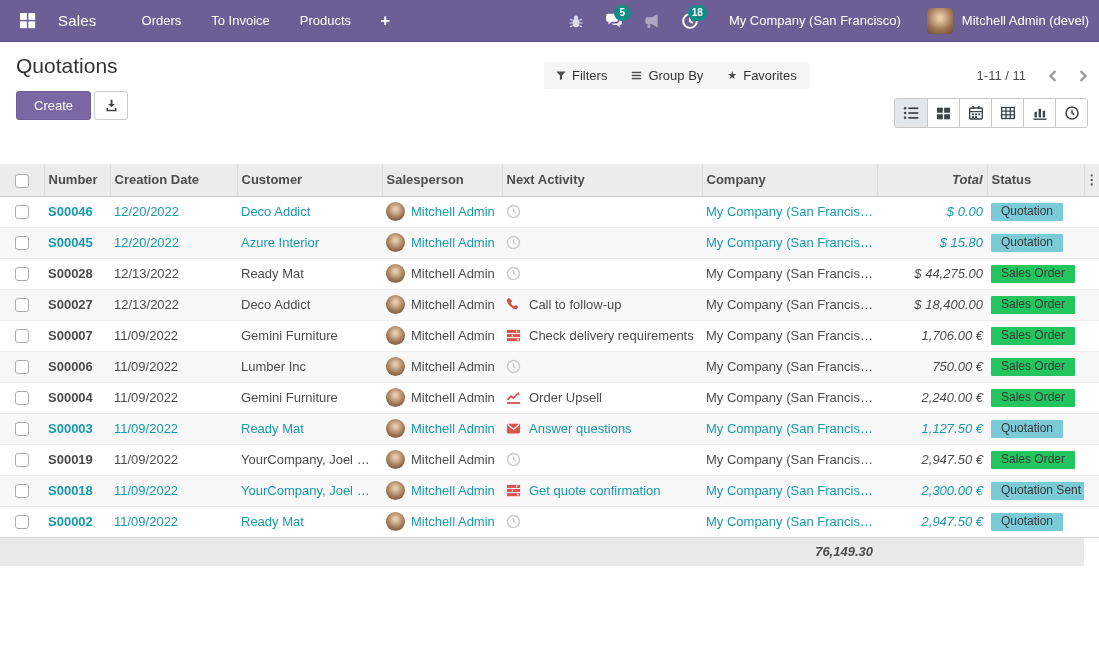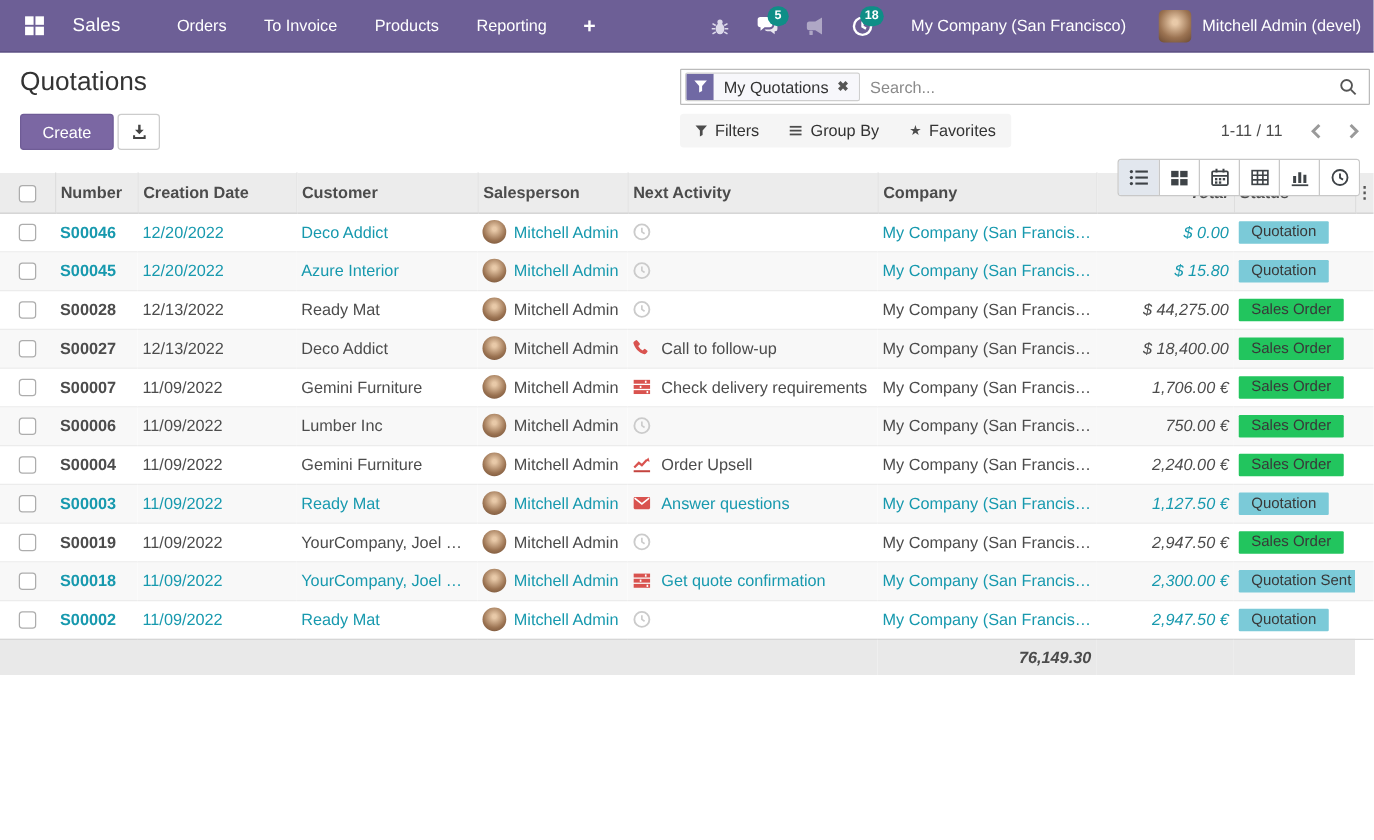--- a/index.html
+++ b/index.html
@@ -31,21 +31,21 @@
   }
   .tb-company { font-size:13px; margin:0 26px 0 22px; cursor:pointer; white-space:nowrap; }
   .tb-user { display:flex; align-items:center; gap:9px; cursor:pointer; }
   .avatar-lg {
     width:26px; height:26px; border-radius:4px;
     background:radial-gradient(circle at 50% 38%, #e8c9a8 10%, #9b7352 60%, #6b4a33 100%);
   }
   .tb-username { font-size:13px; white-space:nowrap; }
 
   
-  .control-panel { position:relative; height:96px; padding:11px 16px 0; }
+  .control-panel { position:relative; height:122px; padding:11px 16px 0; }
   .page-title { margin:0; font-size:21px; font-weight:400; color:#333; line-height:26px; }
   .create-row { margin-top:12px; display:flex; align-items:center; }
   .btn-create {
     background:#7b67a3; border:1px solid #6f5c96; color:#fff; font-size:13px;
     padding:6px 17px; border-radius:3px; cursor:pointer; font-family:inherit;
   }
   .btn-export {
     width:34px; height:29px; margin-left:3px; background:#fff; border:1px solid #ccc;
     border-radius:3px; display:grid; place-items:center; cursor:pointer;
   }
@@ -129,21 +129,20 @@
           <rect x="1" y="8.8" width="6.4" height="6.4"></rect>
           <rect x="8.8" y="8.8" width="6.4" height="6.4"></rect>
         </g>
       </svg>
   </div>
   <div class="brand">Sales</div>
   <div class="menu">
     <div class="menu-item">Orders</div>
     <div class="menu-item">To Invoice</div>
     <div class="menu-item">Products</div>
-    <div class="menu-item">Reporting</div>
     <div class="menu-plus">+</div>
   </div>
   <div class="tb-spacer"></div>
   <div class="systray">
     <div class="tray-btn">
       <svg width="16" height="16" viewBox="0 0 16 16">
           <g fill="#dcd9ea">
             <circle cx="8" cy="4.6" r="2.1"></circle>
             <ellipse cx="8" cy="10" rx="3.5" ry="4.4"></ellipse>
           </g>
@@ -192,40 +191,20 @@
     <button class="btn-create">Create</button>
     <div class="btn-export">
       <svg width="13" height="13" viewBox="0 0 16 16">
           <path fill="#444" d="M6.8 1h2.4v5h3.1L8 10.3 3.7 6h3.1z"></path>
           <path fill="#444" d="M1.8 11.2h2v1.9h8.4v-1.9h2v3.8H1.8z"></path>
         </svg>
     </div>
   </div>
 
   <div class="right-panel">
-    <div class="search-box">
-      <div class="facet">
-        <div class="facet-ic">
-          <svg width="11" height="11" viewBox="0 0 12 12">
-              <path d="M.5.5h11L7.3 5.3v4.2L4.7 11V5.3z" fill="#fff"></path>
-            </svg>
-        </div>
-        <div class="facet-body">
-          <span>My Quotations</span>
-          <span class="facet-x">✖</span>
-        </div>
-      </div>
-      <input class="search-input" type="text" placeholder="Search..." style="">
-      <div class="search-go">
-        <svg width="15" height="15" viewBox="0 0 16 16">
-            <circle cx="6.7" cy="6.7" r="4.6" stroke="#555" stroke-width="1.6" fill="none"></circle>
-            <path d="M10.3 10.3L14.4 14.4" stroke="#555" stroke-width="1.6"></path>
-          </svg>
-      </div>
-    </div>
 
     <div class="filter-row">
       <div class="fgroup">
         <div class="fbtn">
           <svg width="10" height="10" viewBox="0 0 12 12">
               <path d="M.5.5h11L7.3 5.3v4.2L4.7 11V5.3z" fill="#4c4c4c"></path>
             </svg>
           <span>Filters</span>
         </div>
         <div class="fbtn">

